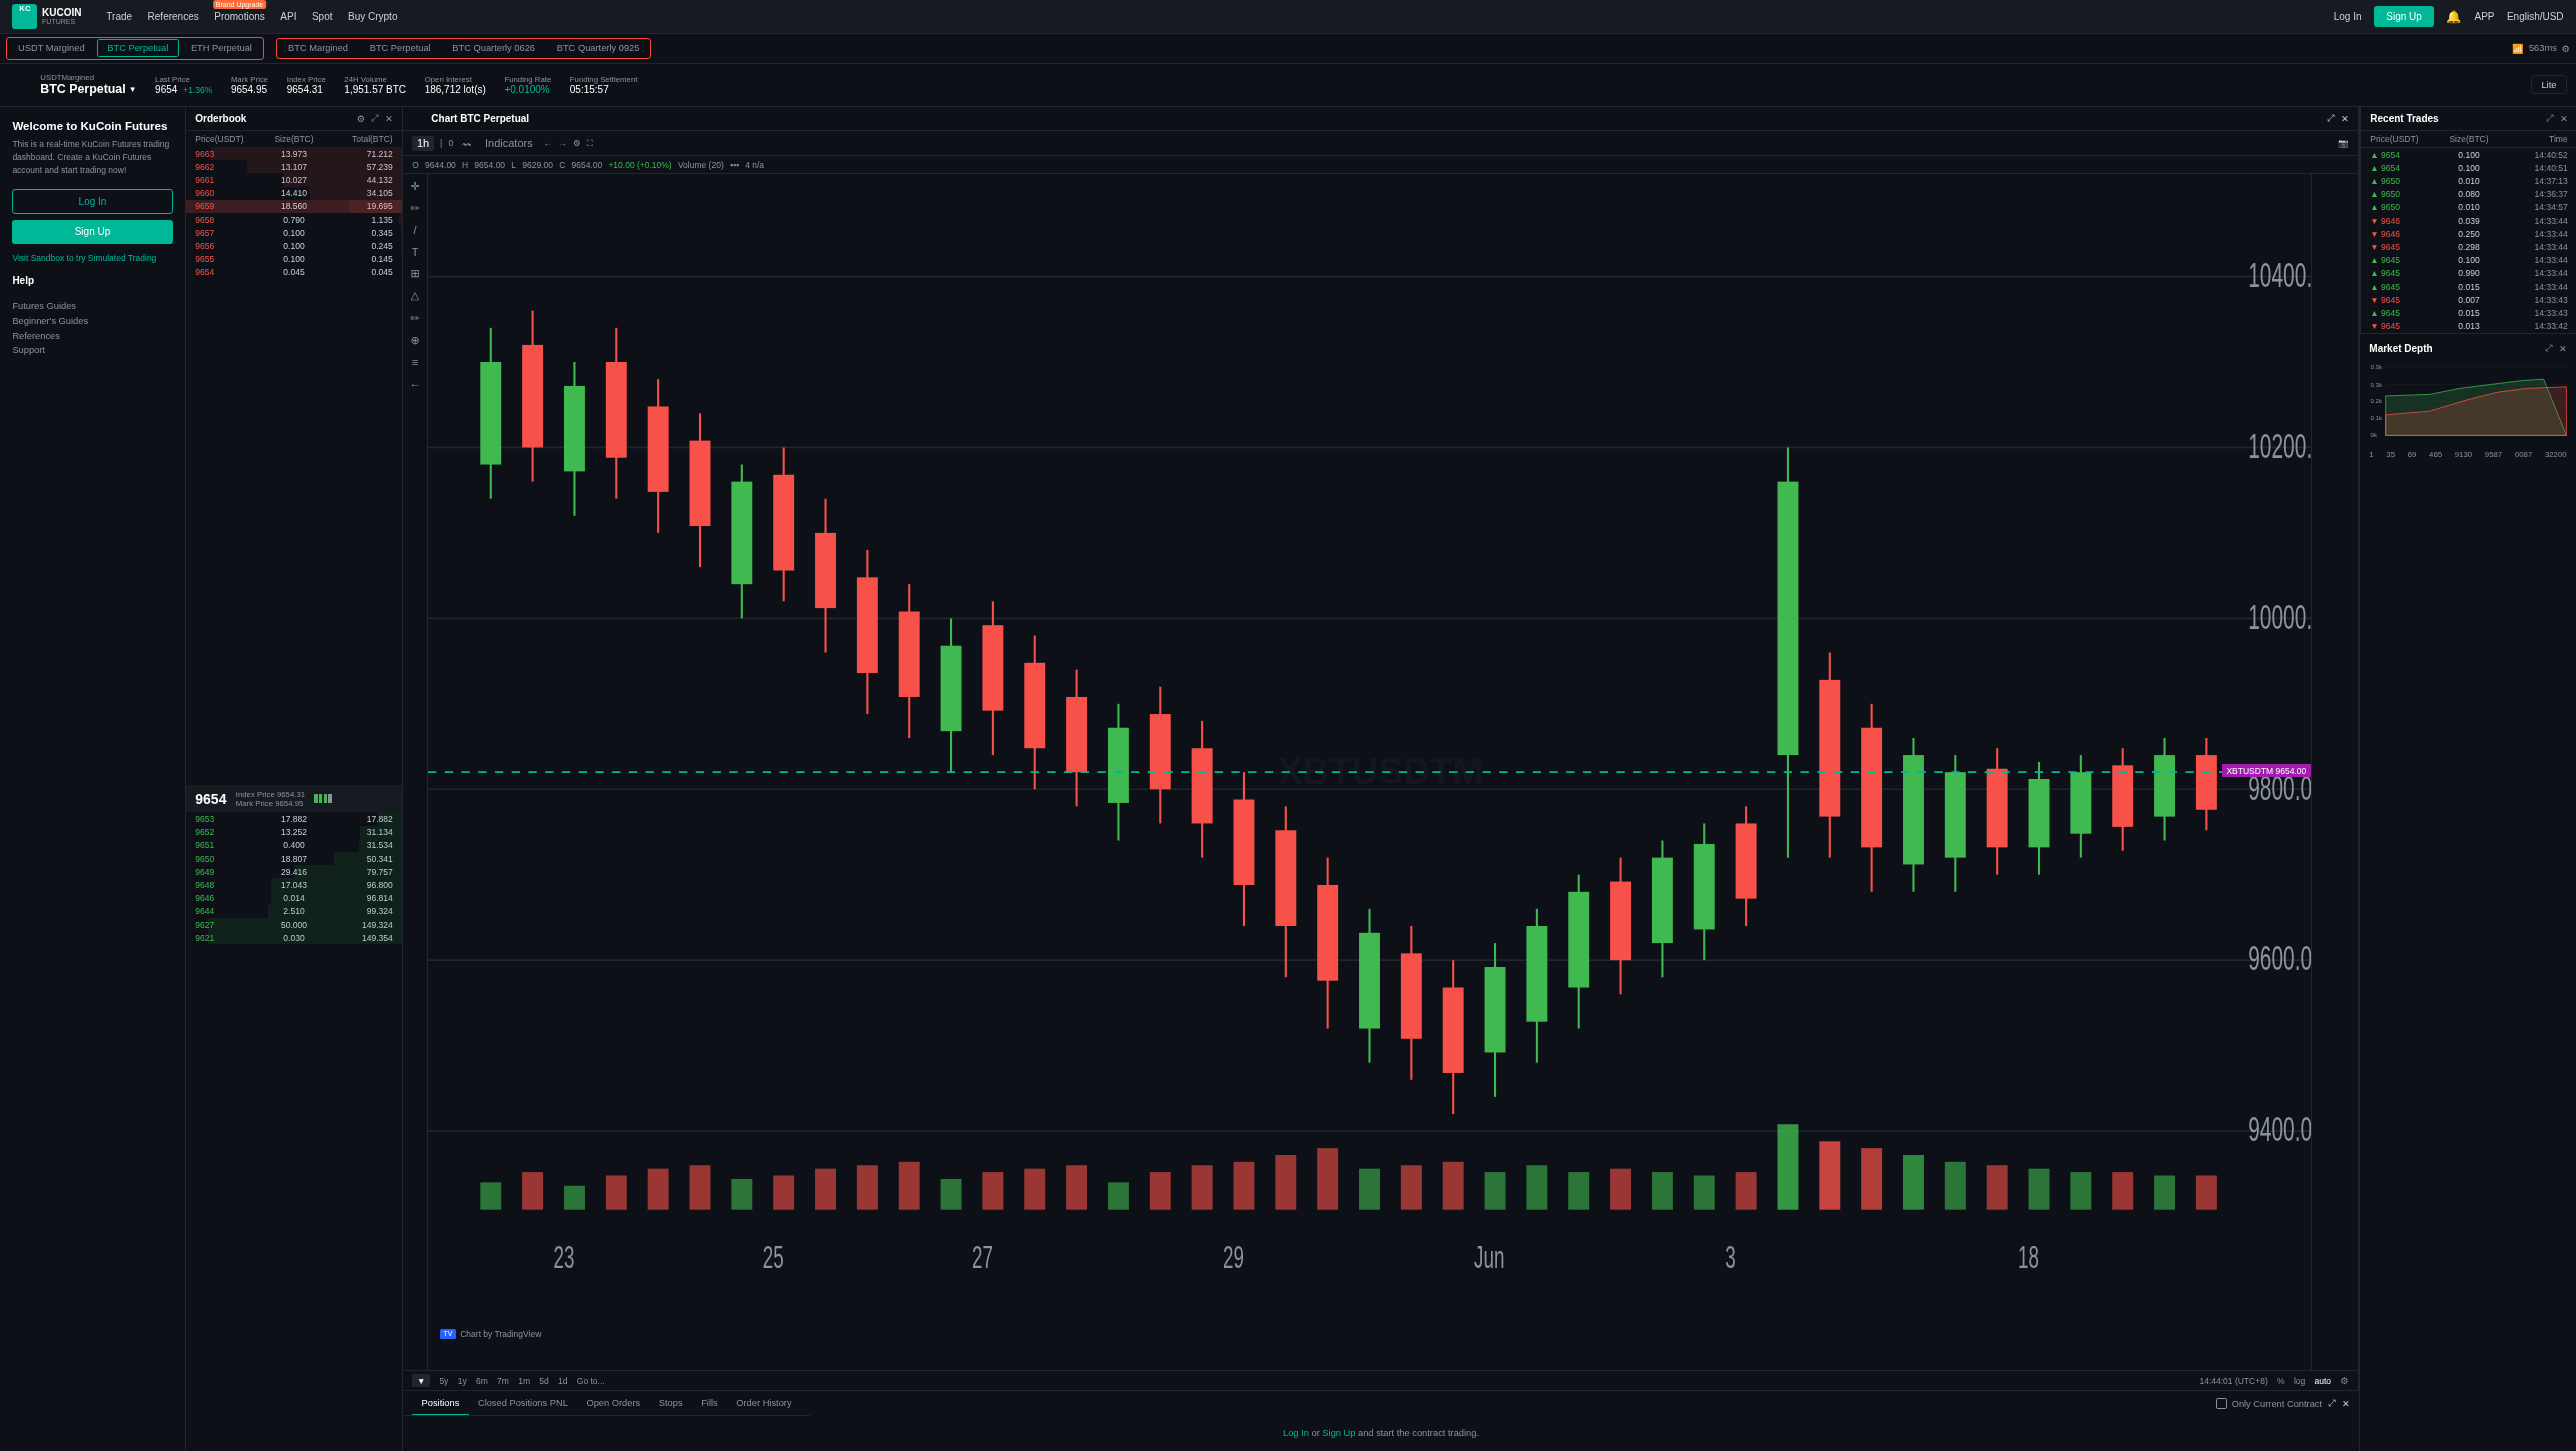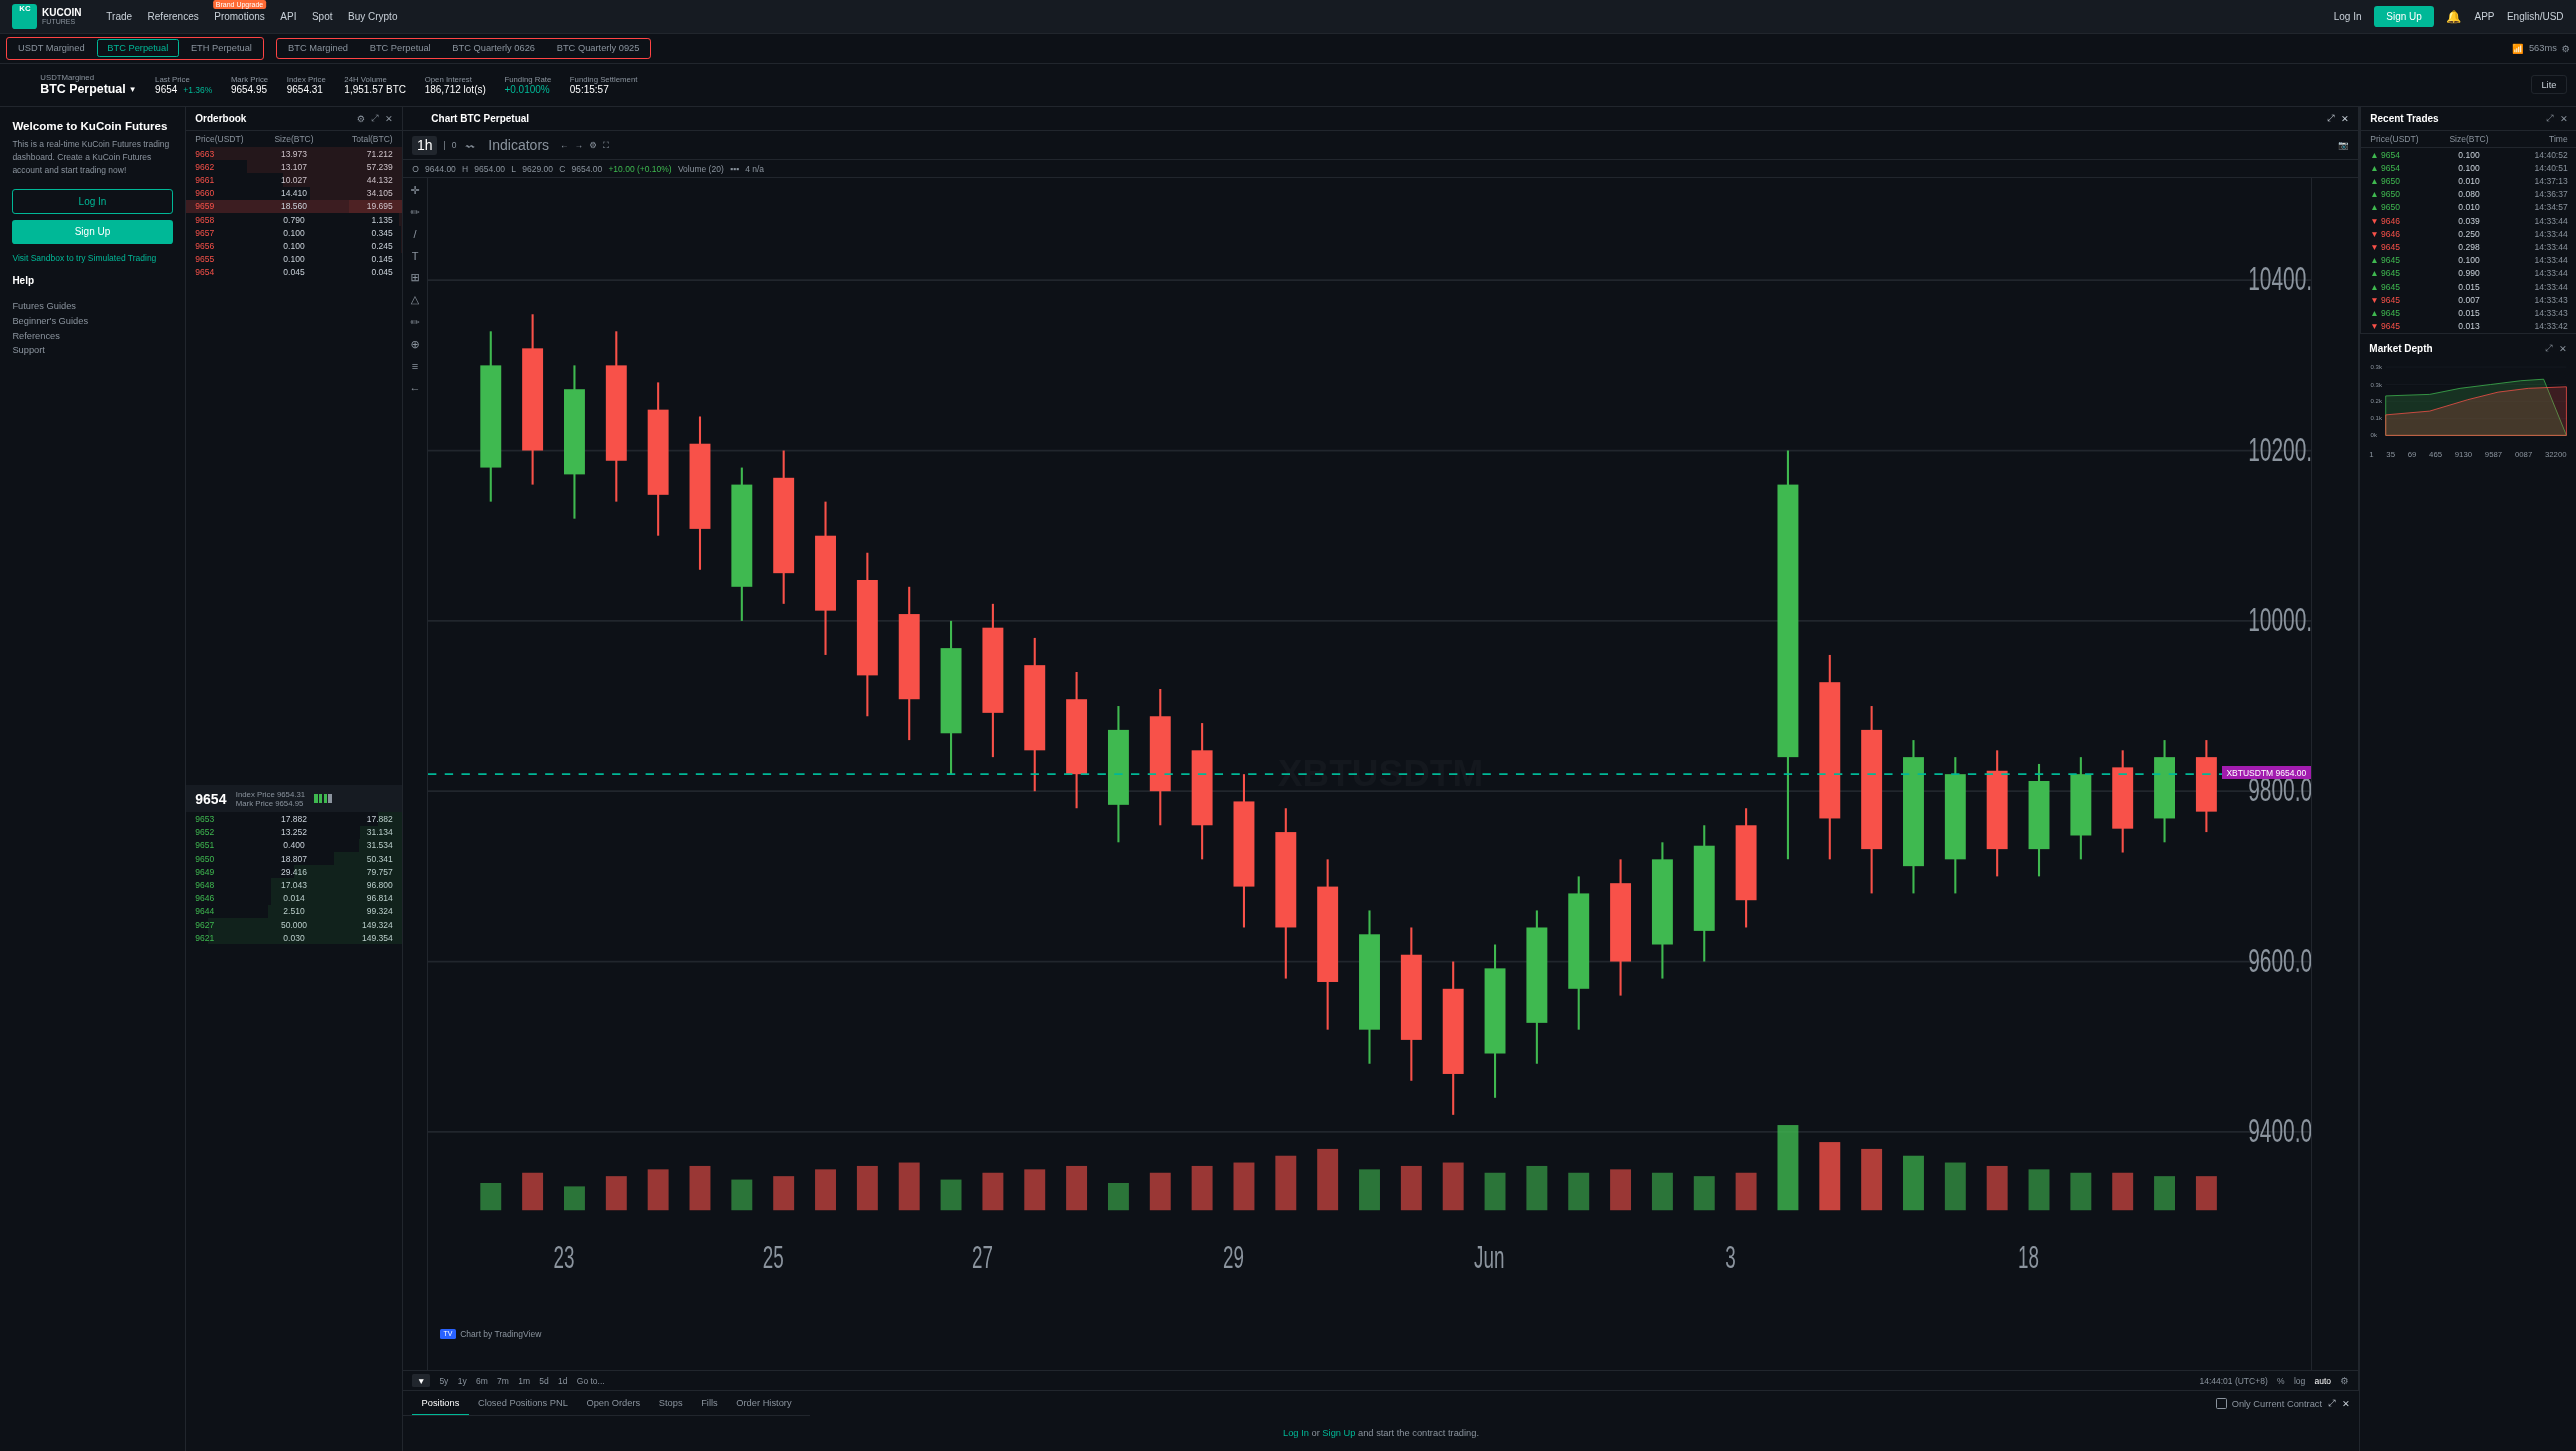--- a/index.html
+++ b/index.html
@@ -70,21 +70,21 @@
     .ob-bar-bid { position: absolute; right: 0; top: 0; bottom: 0; background: rgba(63, 185, 80, 0.1); }
     .ob-highlight { background: rgba(248, 81, 73, 0.2); }
     .ob-mid { display: flex; padding: 4.7px 9.3px; background: #161b22; align-items: center; gap: 9.3px; }
     .ob-mid-price { font-size: 14px; font-weight: bold; color: white; }
 
     
     .chart-panel { flex: 1; display: flex; flex-direction: column; background: #0d1117; border-right: 0.8px solid #21262d; min-width: 0; }
     .chart-header { display: flex; align-items: center; padding: 6.2px 9.3px; border-bottom: 0.8px solid #21262d; }
     .chart-title { font-size: 10px; font-weight: bold; color: white; flex: 1; margin-left: 19px; }
     .chart-controls { display: flex; align-items: center; gap: 6.2px; padding: 4.7px 9.3px; border-bottom: 0.8px solid #21262d; }
-    .chart-tf { color: #8b949e; font-size: 14px; cursor: pointer; padding: 1.6px 4.7px; border-radius: 2.3px; }
+    .chart-tf { color: #8b949e; font-size: 11px; cursor: pointer; padding: 1.6px 4.7px; border-radius: 2.3px; }
     .chart-tf.active { color: white; background: #21262d; }
     .chart-area { flex: 1; background: #0d1117; position: relative; overflow: hidden; }
     .chart-watermark { position: absolute; top: 50%; left: 50%; transform: translate(-50%, -50%); font-size: 37px; font-weight: bold; color: rgba(255,255,255,0.03); white-space: nowrap; }
     .chart-bottom-bar { display: flex; align-items: center; gap: 9.3px; padding: 3.1px 9.3px; border-top: 0.8px solid #21262d; }
     .chart-period { color: #8b949e; font-size: 8.5px; cursor: pointer; }
     .chart-period.active { color: white; }
 
     
     .bottom-tabs { border-top: 0.8px solid #21262d; }
     .bottom-tab-bar { display: flex; padding: 0 9.3px; border-bottom: 0.8px solid #21262d; }

